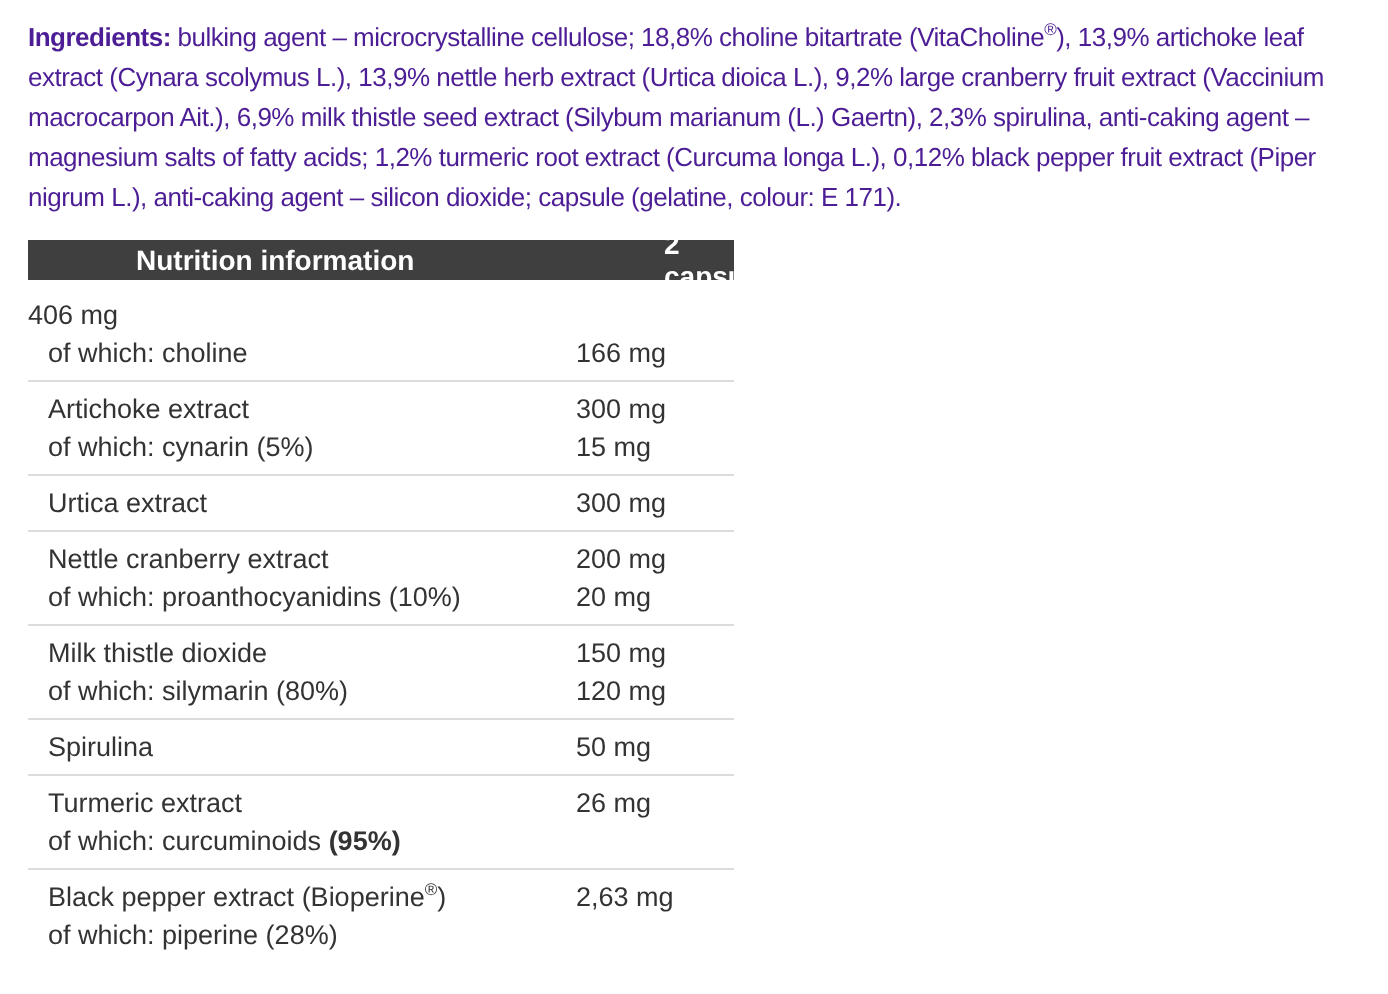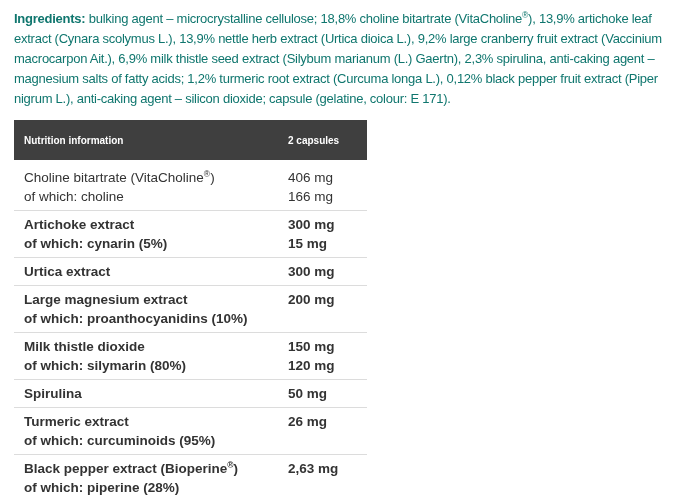--- a/index.html
+++ b/index.html
@@ -19,45 +19,46 @@
     overflow: hidden;
   }
   .page { padding: 9px 14px 0 14px; }
 
   .ingredients {
     margin: 0 0 11px 0;
     width: 670px;
     font-size: 13px;
     line-height: 20px;
     letter-spacing: -0.25px;
-    color: #0f766e;
+    color: #4c1d95;
   }
   .ingredients b { letter-spacing: -0.25px; }
 
   .ntable { width: 353px; }
 
   .thead {
     display: flex;
     align-items: center;
-    height: 40px;
+    height: 20px;
     background: var(--header_bg);
     color: var(--header_text);
     font-weight: bold;
-    font-size: 10px;
+    font-size: 14px;
+    padding-left: 44px;
   }
   .thead-title {
     width: 274px;
     padding-left: 10px;
     flex: 0 0 274px;
   }
   .thead-serving { flex: 1; }
 
   .tbody { padding-top: 4px; }
   .tgroup { padding: 4px 0; }
-  .tgroup + .tgroup { border-top: 1px solid var(--divider); font-weight: bold; }
+  .tgroup + .tgroup { border-top: 1px solid var(--divider); }
 
   .trow {
     display: flex;
     font-size: 13.5px;
     line-height: 19px;
   }
   .cell-name {
     width: 274px;
     flex: 0 0 274px;
     padding-left: 10px;
@@ -78,21 +79,20 @@
   <p class="ingredients"><b>Ingredients:</b><span> bulking agent – microcrystalline cellulose; 18,8% choline bitartrate (VitaCholine<sup>®</sup>), 13,9% artichoke leaf extract (Cynara scolymus L.), 13,9% nettle herb extract (Urtica dioica L.), 9,2% large cranberry fruit extract (Vaccinium macrocarpon Ait.), 6,9% milk thistle seed extract (Silybum marianum (L.) Gaertn), 2,3% spirulina, anti-caking agent – magnesium salts of fatty acids; 1,2% turmeric root extract (Curcuma longa L.), 0,12% black pepper fruit extract (Piper nigrum L.), anti-caking agent – silicon dioxide; capsule (gelatine, colour: E 171).</span></p>
 
   <div class="ntable">
     <div class="thead">
       <span class="thead-title">Nutrition information</span>
       <span class="thead-serving">2 capsules</span>
     </div>
     <div class="tbody" id="table-body">
         <div class="tgroup">
           <div class="trow">
-    <span class="cell-name">Choline bitartrate (VitaCholine<sup>®</sup>)</span>
     <span class="cell-value">406 mg</span>
   </div>
           <div class="trow">
     <span class="cell-name">of which: choline</span>
     <span class="cell-value">166 mg</span>
   </div>
         </div>
         <div class="tgroup">
           <div class="trow">
     <span class="cell-name">Artichoke extract</span>
@@ -104,25 +104,26 @@
   </div>
         </div>
         <div class="tgroup">
           <div class="trow">
     <span class="cell-name">Urtica extract</span>
     <span class="cell-value">300 mg</span>
   </div>
         </div>
         <div class="tgroup">
           <div class="trow">
-    <span class="cell-name">Large magnesium extract</span>
+    <span class="cell-name">Nettle cranberry extract</span>
     <span class="cell-value">200 mg</span>
   </div>
           <div class="trow">
     <span class="cell-name">of which: proanthocyanidins (10%)</span>
+    <span class="cell-value">20 mg</span>
   </div>
         </div>
         <div class="tgroup">
           <div class="trow">
     <span class="cell-name">Milk thistle dioxide</span>
     <span class="cell-value">150 mg</span>
   </div>
           <div class="trow">
     <span class="cell-name">of which: silymarin (80%)</span>
     <span class="cell-value">120 mg</span>

